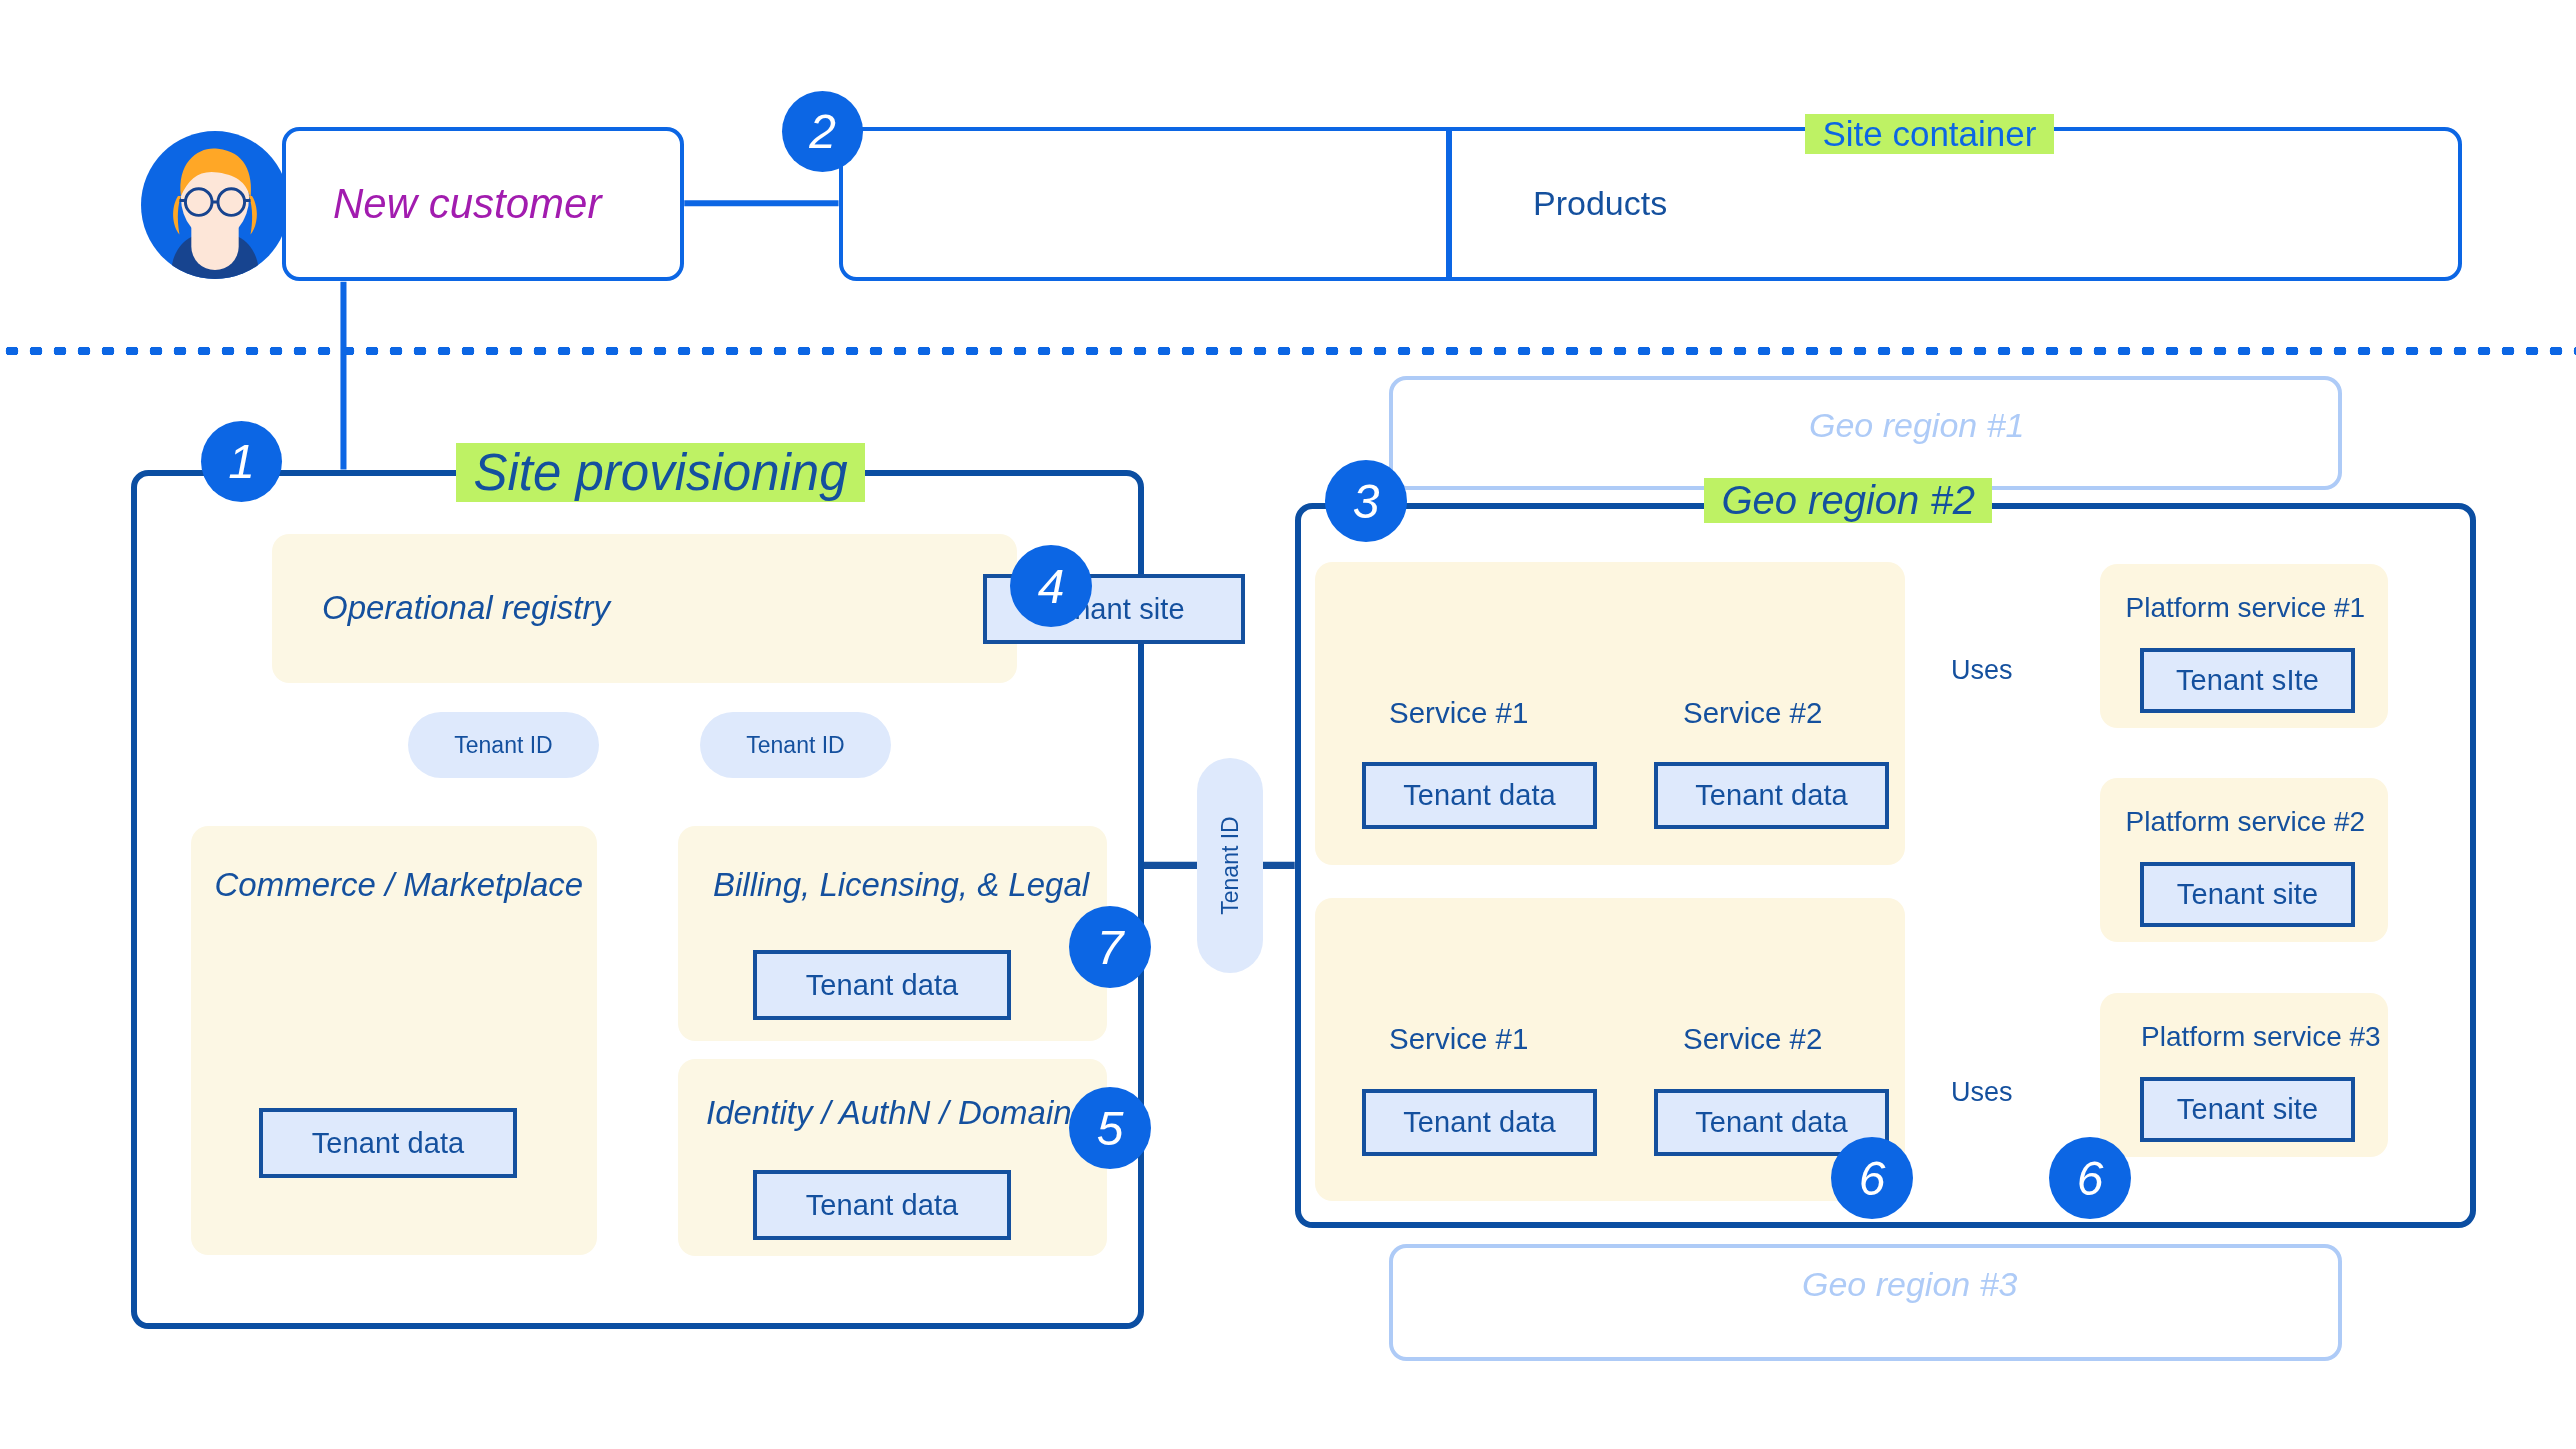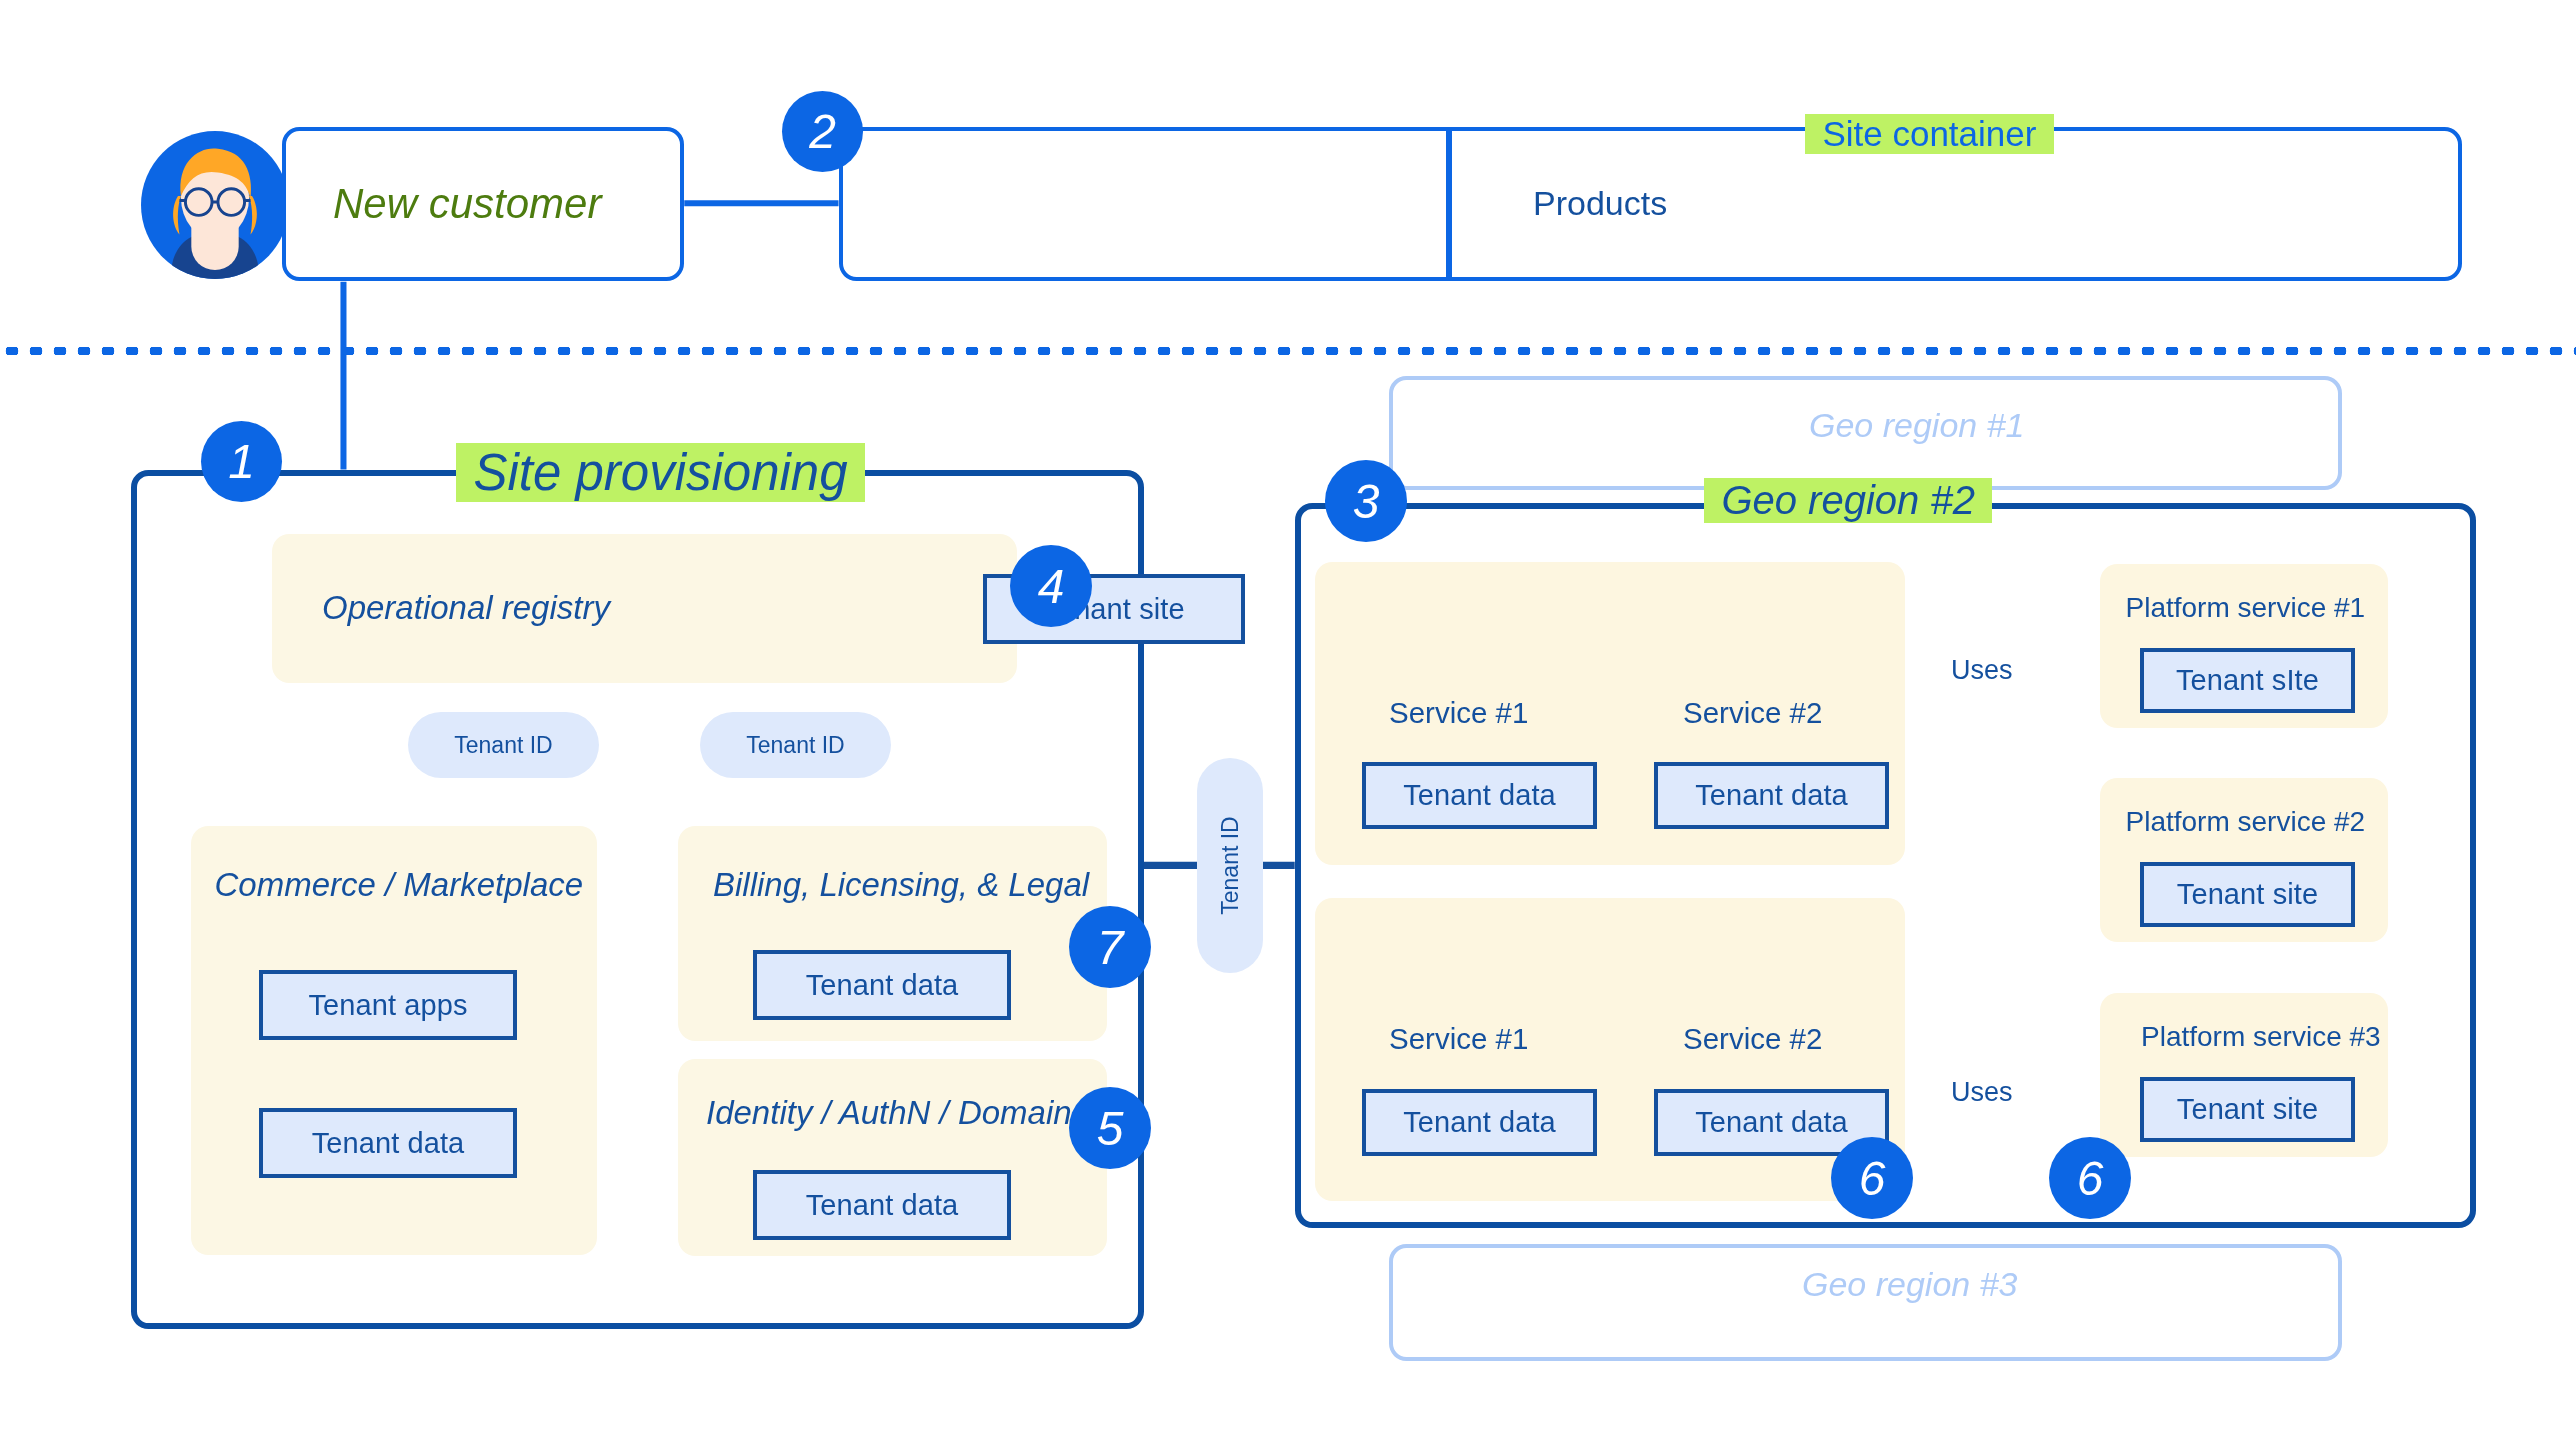--- a/index.html
+++ b/index.html
@@ -155,21 +155,21 @@
       <path d="M25,44 C20,52 21,64 26,70 C24,58 25,50 27,44 Z" fill="#ffa726"></path>
       <path d="M75,44 C80,52 79,64 74,70 C76,58 75,50 73,44 Z" fill="#ffa726"></path>
       <circle cx="39" cy="48" r="9" fill="none" stroke="#17448f" stroke-width="2"></circle>
       <circle cx="61" cy="48" r="9" fill="none" stroke="#17448f" stroke-width="2"></circle>
       <path d="M48,48 h4 M26,47 h4 M70,47 h4" stroke="#17448f" stroke-width="2"></path>
     </svg>
   </div>
 
   <div class="round-box abs" style="left:282px;top:127px;width:402px;height:154px;
               display:flex;align-items:center;padding-left:47px;">
-    <span class="abs" style="position:static;font-style:italic;color:#4d7c0f;font-size:42px;">New customer</span>
+    <span class="abs" style="position:static;font-style:italic;color:#a21caf;font-size:42px;">New customer</span>
   </div>
 
   <div class="round-box abs" style="left:839px;top:127px;width:1623px;height:154px;"></div>
 
   <div class="abs line-blue" style="left:1446px;top:127px;width:6px;height:154px;"></div>
 
 
   <span class="abs" style="left:1533px;top:184px;color:#14509e;font-size:34px;">Products</span>
 
   <span class="cap" style="left:1805px;top:114px;color:#0c66e4;font-size:35px;">Site container</span>
@@ -192,23 +192,20 @@
 
   <div class="pill abs" style="left:408px;top:712px;width:191px;height:66px;">
     <span>Tenant ID</span>
   </div>
   <div class="pill abs" style="left:700px;top:712px;width:191px;height:66px;">
     <span>Tenant ID</span>
   </div>
 
   <div class="cream abs" style="left:191px;top:826px;width:406px;height:429px;">
     <span class="label-italic abs" style="left:23.5px;top:40px;">Commerce / Marketplace</span>
-    <div class="tile abs" style="left:68px;top:144px;width:258px;height:70px;">
-      <span>Tenant apps</span>
-    </div>
     <div class="tile abs" style="left:68px;top:282px;width:258px;height:70px;">
       <span>Tenant data</span>
     </div>
   </div>
 
   <div class="cream abs" style="left:678px;top:826px;width:429px;height:215px;">
     <span class="label-italic abs" style="left:35px;top:40px;">Billing, Licensing, &amp; Legal</span>
     <div class="tile abs" style="left:75px;top:124px;width:258px;height:70px;">
       <span>Tenant data</span>
     </div>

